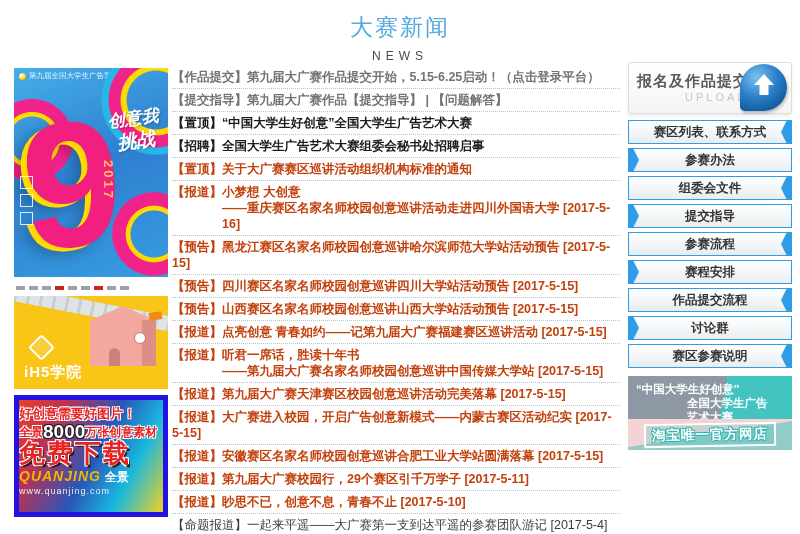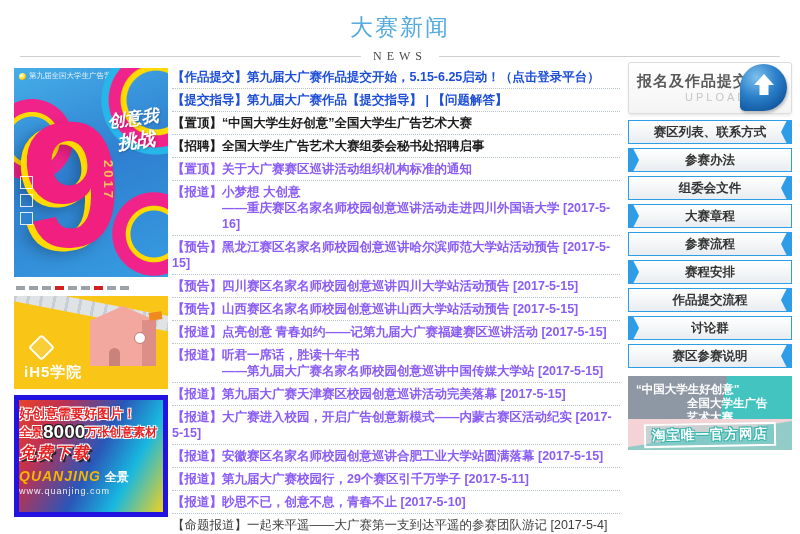--- a/index.html
+++ b/index.html
@@ -1,22 +1,22 @@
 <!DOCTYPE html>
 <html><head>
 <meta charset="utf-8">
 <style>
   html,body{margin:0;padding:0;background:#fff;}
   body{font-family:"Liberation Sans","DejaVu Sans",sans-serif;}
   .page{position:relative;width:800px;height:534px;background:#fff;border-bottom:1px solid #c8c8c8;border-right:1px solid #eee;overflow:hidden;}
 
   
-  .hdr{position:absolute;top:12px;left:0;width:100%;text-align:center;font-family:Liberation Serif, serif;}
+  .hdr{position:absolute;top:12px;left:0;width:100%;text-align:center;}
   .hdr-title{font-size:23px;color:#55aade;letter-spacing:2px;}
-  .hdr-sub{display:flex;align-items:center;margin:6px 20px 0 20px;}
+  .hdr-sub{display:flex;align-items:center;margin:6px 20px 0 20px;flex-direction:column;}
   .hline{flex:1;height:1px;background:#cfcfcf;}
   .hdr-news{padding:0 12px;font-size:12px;color:#4a4a4a;letter-spacing:5px;}
 
   
   .leftcol{position:absolute;left:14px;top:68px;width:154px;}
 
   .poster{position:relative;height:222px;background:linear-gradient(160deg,#45aee8 0%,#2f7fd0 45%,#37a0e2 100%);overflow:hidden;}
   .poster-top{position:absolute;top:3px;left:5px;right:4px;font-size:7.5px;color:#e8f3fc;white-space:nowrap;display:flex;align-items:center;gap:3px;}
   .p-logo{width:7px;height:7px;border-radius:50%;background:radial-gradient(circle at 35% 35%,#fff,#ffd900 60%,#f0238a);flex:0 0 auto;}
   .ring{position:absolute;border-radius:50%;}
@@ -40,34 +40,34 @@
   .bld-clock{position:absolute;right:22px;top:36px;width:10px;height:10px;border-radius:50%;background:#fff;border:1px solid #c07a72;}
   .bld-door{position:absolute;right:48px;top:52px;width:11px;height:18px;background:#c9837b;border-radius:6px 6px 0 0;}
   .bld-sign{position:absolute;right:6px;top:16px;width:13px;height:8px;background:#f08a1e;transform:rotate(-8deg);}
   .ih5-logo{position:absolute;left:10px;bottom:7px;color:#fff;font-weight:bold;font-size:15px;letter-spacing:1px;}
   .cap{display:block;width:15px;height:15px;border:2px solid #fff;border-radius:3px;transform:rotate(45deg);margin:0 0 6px 8px;background:rgba(255,255,255,.15);}
 
   .qj-ad{position:relative;margin-top:6px;height:112px;border:5px solid #2213e0;background:linear-gradient(118deg,#e8442a 0%,#c03050 22%,#2a56b8 52%,#18b8e0 74%,#f0d020 100%);text-align:left;color:#fff;overflow:hidden;}
   .qj1{margin-top:5px;font-size:13px;font-weight:900;color:#e62222;text-shadow:-1px -1px 0 #fff,1px -1px 0 #fff,-1px 1px 0 #fff,1px 1px 0 #fff;}
   .qj2{font-size:12px;font-weight:900;color:#e62222;text-shadow:-1px -1px 0 #fff,1px -1px 0 #fff,-1px 1px 0 #fff,1px 1px 0 #fff;line-height:17px;}
   .qj2 .num{font-size:19px;color:#fff;text-shadow:-1px -1px 0 #222,1px -1px 0 #222,-1px 1px 0 #222,1px 1px 0 #222;vertical-align:-2px;}
-  .qj3{font-size:16px;font-weight:900;letter-spacing:2px;color:#e62222;text-shadow:-1px -1px 0 #fff,1px -1px 0 #fff,-1px 1px 0 #fff,2px 2px 0 #222;line-height:24px;font-style:italic;}
+  .qj3{font-size:26px;font-weight:900;letter-spacing:2px;color:#e62222;text-shadow:-1px -1px 0 #fff,1px -1px 0 #fff,-1px 1px 0 #fff,2px 2px 0 #222;line-height:24px;}
   .qj-pill{display:inline-block;margin-top:3px;padding:2px 10px;font-size:9.5px;color:#fff;background:#3a3a3a;border:1px solid #e8e8e8;border-radius:9px;}
   .qj-brand{margin-top:3px;font-size:14px;font-weight:bold;}
   .qj-brand .en{color:#f7b500;font-style:italic;letter-spacing:1px;}
   .qj-brand .cn{color:#fff;font-size:12px;}
   .qj-url{font-size:9px;color:#efefef;letter-spacing:1px;}
 
   
   .news{position:absolute;left:172px;top:66px;width:448px;}
   .news-item{border-bottom:1px dotted #b8c4cc;padding:3px 0 3px 0;font-size:12.5px;font-weight:bold;line-height:16px;cursor:pointer;}
   .news-item .nl2{padding-left:50px;}
-  .s-red{color:#1d4ed8;}
+  .s-red{color:#737373;}
   .s-dark{color:#1c1c1c;}
-  .s-blue{color:#8b5cf6;}
+  .s-blue{color:#c2410c;}
   .s-gray{color:#3c3c3c;font-weight:normal;}
 
   
   .sidebar{position:absolute;left:628px;top:62px;width:164px;}
   .side-head{position:relative;height:50px;border:1px solid #dcdcdc;border-radius:3px;background:linear-gradient(#ffffff,#f4f4f4);box-shadow:0 2px 3px rgba(0,0,0,.08);}
   .sh-title{position:absolute;left:8px;top:9px;font-size:15px;font-weight:bold;color:#5a5a5a;letter-spacing:1px;}
   .sh-sub{position:absolute;left:56px;top:28px;font-size:11px;color:#c6c6c6;letter-spacing:3px;}
   .sh-icon{position:absolute;right:4px;top:1px;width:47px;height:47px;border-radius:50% 50% 50% 10%;background:radial-gradient(circle at 35% 28%,#7cc0ee,#2a7fc8 45%,#0c4f96 88%);box-shadow:1px 2px 3px rgba(0,0,0,.25);}
   .up-tri{position:absolute;left:50%;top:10px;transform:translateX(-50%);width:0;height:0;border-left:10px solid transparent;border-right:10px solid transparent;border-bottom:11px solid #fff;}
   .up-stem{position:absolute;left:50%;top:21px;transform:translateX(-50%);width:9px;height:10px;background:#fff;}
@@ -224,21 +224,21 @@
         <div class="sbtn">
           <span class="chev chev-l"></span>
           <span>参赛办法</span>
         </div>
         <div class="sbtn">
           <span class="chev chev-r"></span>
           <span>组委会文件</span>
         </div>
         <div class="sbtn">
           <span class="chev chev-l"></span>
-          <span>大赛章程</span>
+          <span>提交指导</span>
         </div>
         <div class="sbtn">
           <span class="chev chev-r"></span>
           <span>参赛流程</span>
         </div>
         <div class="sbtn">
           <span class="chev chev-l"></span>
           <span>赛程安排</span>
         </div>
         <div class="sbtn">

